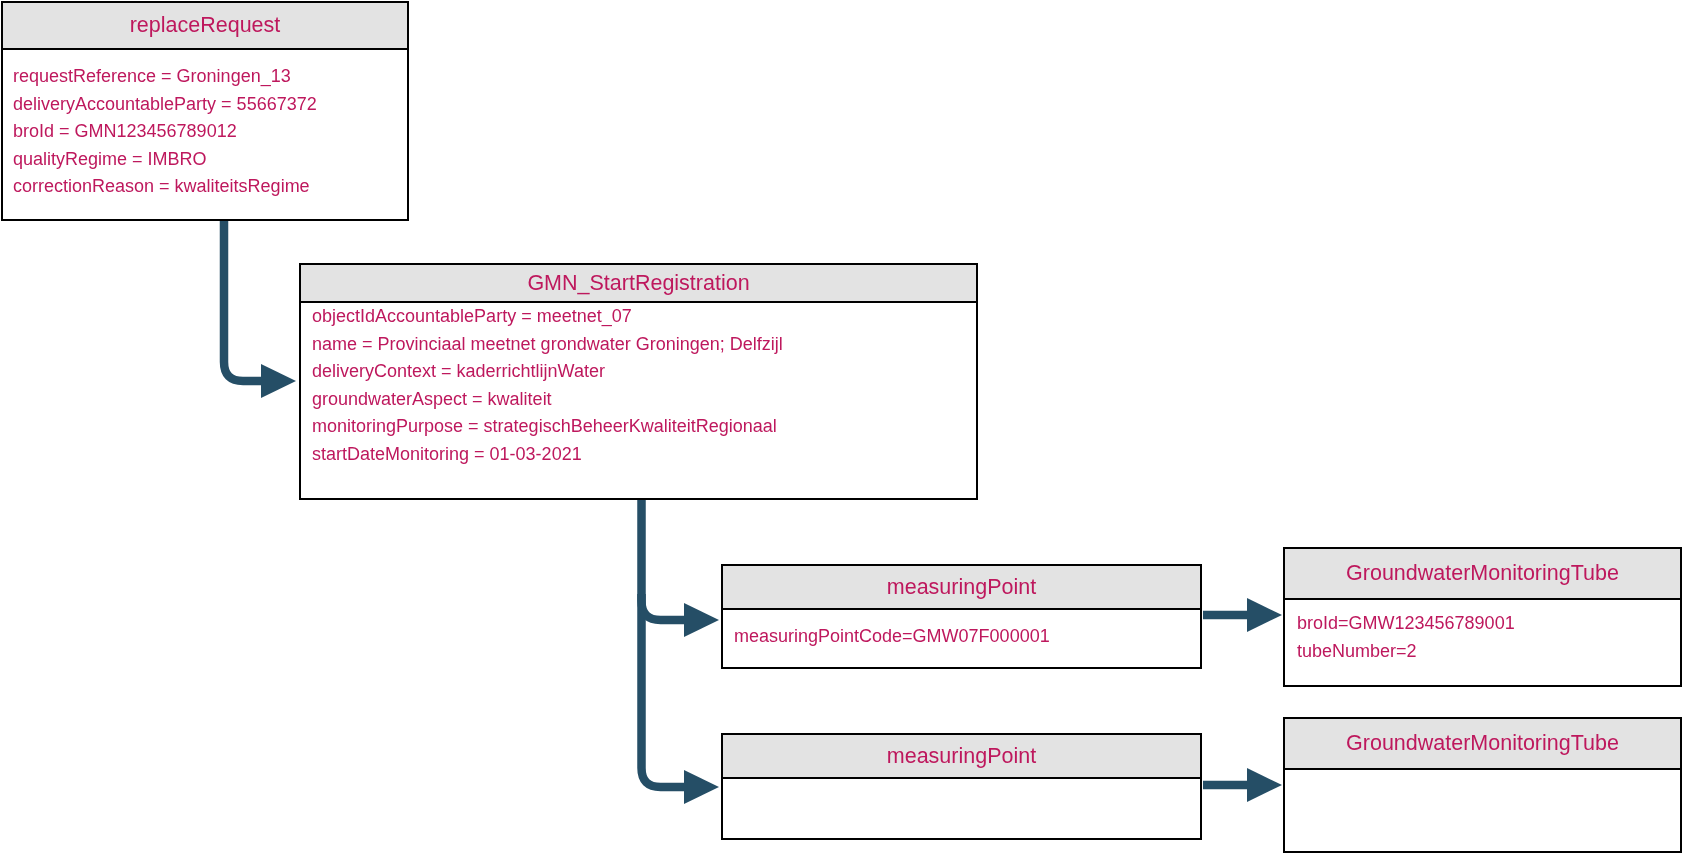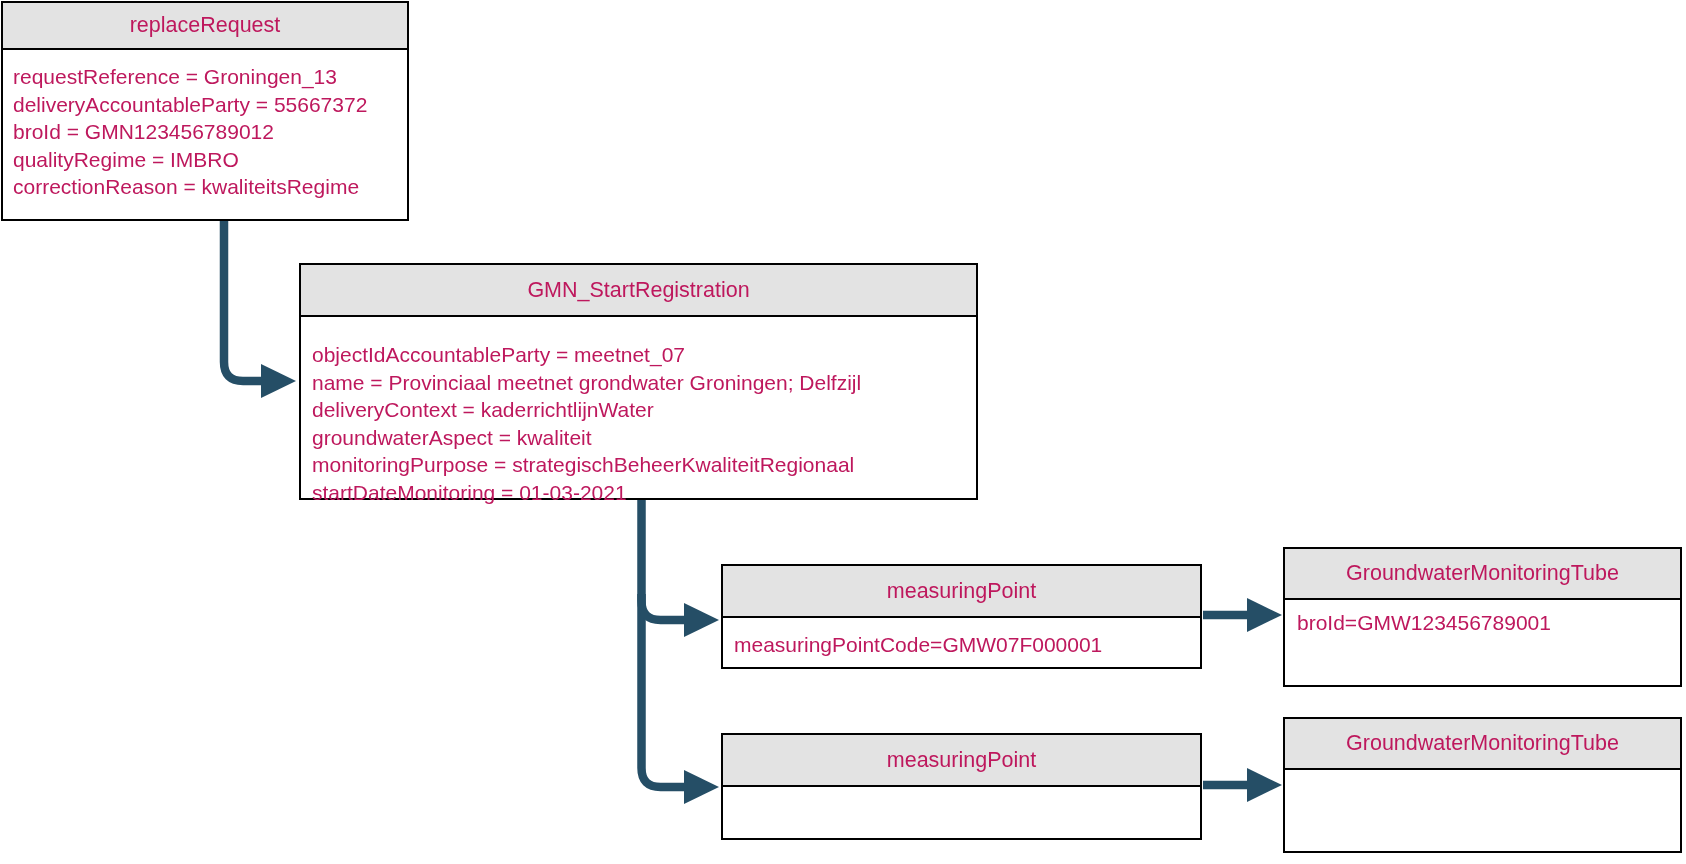--- a/index.html
+++ b/index.html
@@ -19,38 +19,38 @@
     box-sizing:border-box;
   }
   .hdr{
     background:#e3e3e3;
     border-bottom:2px solid #000000;
     box-sizing:border-box;
     display:flex;align-items:center;justify-content:center;
     font-size:21.5px;
     white-space:nowrap;
   }
-  .bdy{font-size:21px;line-height:27.5px;white-space:nowrap;}
+  .bdy{font-size:18px;line-height:27.5px;white-space:nowrap;}
   .line{white-space:nowrap;}
 
   
   .n-a {left:1px;   top:1px;   width:408px; height:220px;}
   .n-b {left:299px; top:263px; width:679px; height:237px;}
   .n-c1{left:721px; top:564px; width:481px; height:105px;}
   .n-c2{left:721px; top:733px; width:481px; height:107px;}
   .n-d1{left:1283px;top:547px; width:399px; height:140px;}
   .n-d2{left:1283px;top:717px; width:399px; height:136px;}
 
   .h-a{height:47px;}
-  .h-b{height:52px;}
-  .h-c{height:52px;}
+  .h-b{height:38px;}
+  .h-c{height:44px;}
   .h-d{height:51px;}
 
   .b-a{padding:13px 10px 0 10px;}
-  .b-b{padding:24px 11px 0 11px;}
+  .b-b{padding:0 11px 0 11px;}
   .b-c{padding:13px 11px 0 11px;}
   .b-d{padding:9px 0 0 12px;line-height:28px;}
 </style>
 </head>
 <body>
 
 <div class="canvas">
 
   <svg class="edges" width="1686" height="864" viewBox="0 0 1686 864" xmlns="http://www.w3.org/2000/svg">
 
@@ -111,20 +111,21 @@
   </div>
 
   <div class="node n-c2">
     <div class="hdr h-c">measuringPoint</div>
   </div>
 
   <div class="node n-d1">
     <div class="hdr h-d">GroundwaterMonitoringTube</div>
     <div class="bdy b-d">
       <div class="line">broId=GMW123456789001</div>
+      <div class="line">tubeNumber=2</div>
     </div>
   </div>
 
   <div class="node n-d2">
     <div class="hdr h-d">GroundwaterMonitoringTube</div>
     <div class="bdy b-d">
     </div>
   </div>
 
 </div>

